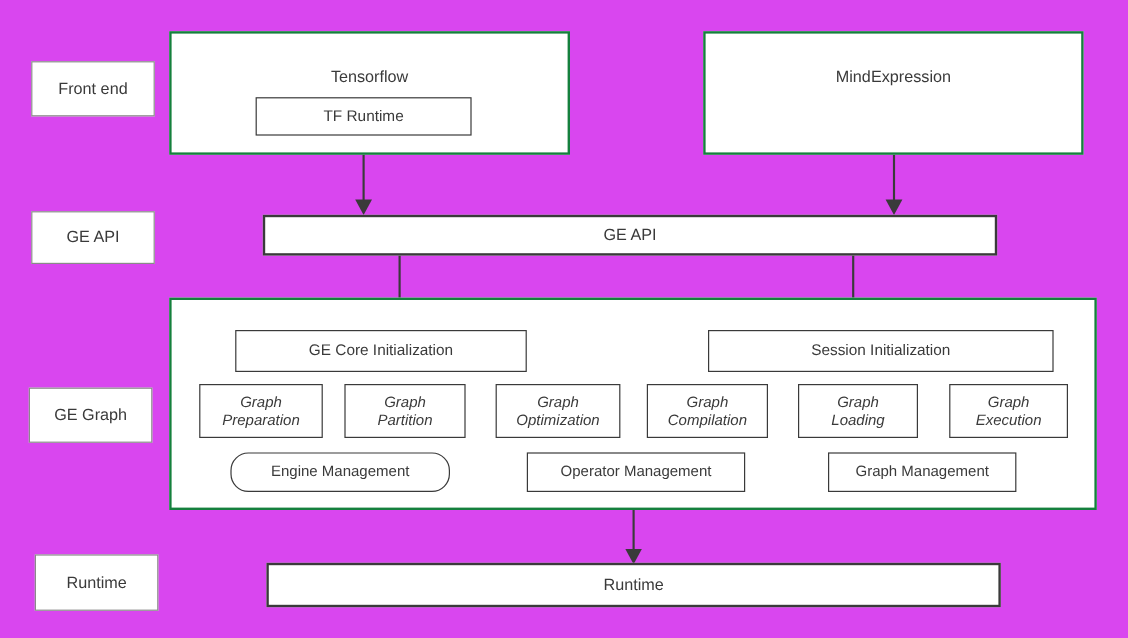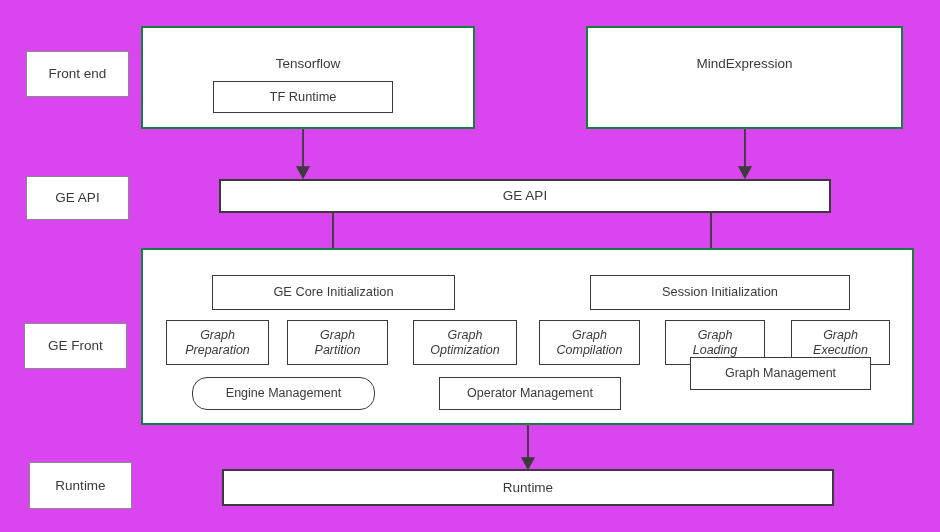--- a/index.html
+++ b/index.html
@@ -97,21 +97,21 @@
     <line x1="528" y1="424" x2="528" y2="463" stroke="#3a3a3a" stroke-width="1.8" marker-end="url(#ah)"></line>
   </svg>
 
   <div class="box layer-label" style="left:26px; top:51px; width:103px; height:46px;">
     <span>Front end</span>
   </div>
   <div class="box layer-label" style="left:26px; top:176px; width:103px; height:44px;">
     <span>GE API</span>
   </div>
   <div class="box layer-label" style="left:24px; top:323px; width:103px; height:46px;">
-    <span>GE Front</span>
+    <span>GE Graph</span>
   </div>
   <div class="box layer-label" style="left:29px; top:462px; width:103px; height:47px;">
     <span>Runtime</span>
   </div>
 
   <div class="box outer-container" style="left:141px; top:26px; width:334px; height:103px;">
     <div class="outer-title">Tensorflow</div>
   </div>
   <div class="box inner-box" style="left:213px; top:81px; width:180px; height:32px;">
     <span>TF Runtime</span>
@@ -120,24 +120,24 @@
   <div class="box outer-container" style="left:586px; top:26px; width:317px; height:103px;">
     <div class="outer-title">MindExpression</div>
   </div>
 
   <div class="box bar" style="left:219px; top:179px; width:612px; height:34px;">
     <span>GE API</span>
   </div>
 
   <div class="box outer-container" style="left:141px; top:248px; width:773px; height:177px;"></div>
 
-  <div class="box inner-box" style="left:212px; top:275px; width:243px; height:35px;">
+  <div class="box inner-box" style="left:196px; top:275px; width:243px; height:35px;">
     <span>GE Core Initialization</span>
   </div>
-  <div class="box inner-box" style="left:590px; top:275px; width:260px; height:35px;">
+  <div class="box inner-box" style="left:590px; top:275px; width:288px; height:35px;">
     <span>Session Initialization</span>
   </div>
 
   <div class="box sub-box two-line" style="left:166px; top:320px; width:103px; height:45px;">
     <span>Graph
 Preparation</span>
   </div>
   <div class="box sub-box two-line" style="left:287px; top:320px; width:101px; height:45px;">
     <span>Graph
 Partition</span>
@@ -158,21 +158,21 @@
     <span>Graph
 Execution</span>
   </div>
 
   <div class="box mgmt-box" style="left:192px; top:377px; width:183px; height:33px;border-radius:15px;">
     <span>Engine Management</span>
   </div>
   <div class="box mgmt-box" style="left:439px; top:377px; width:182px; height:33px;">
     <span>Operator Management</span>
   </div>
-  <div class="box mgmt-box" style="left:690px; top:357px; width:181px; height:33px;">
+  <div class="box mgmt-box" style="left:690px; top:377px; width:157px; height:33px;">
     <span>Graph Management</span>
   </div>
 
   <div class="box bar" style="left:222px; top:469px; width:612px; height:37px;">
     <span>Runtime</span>
   </div>
 
 </div>
 
 </body></html>

